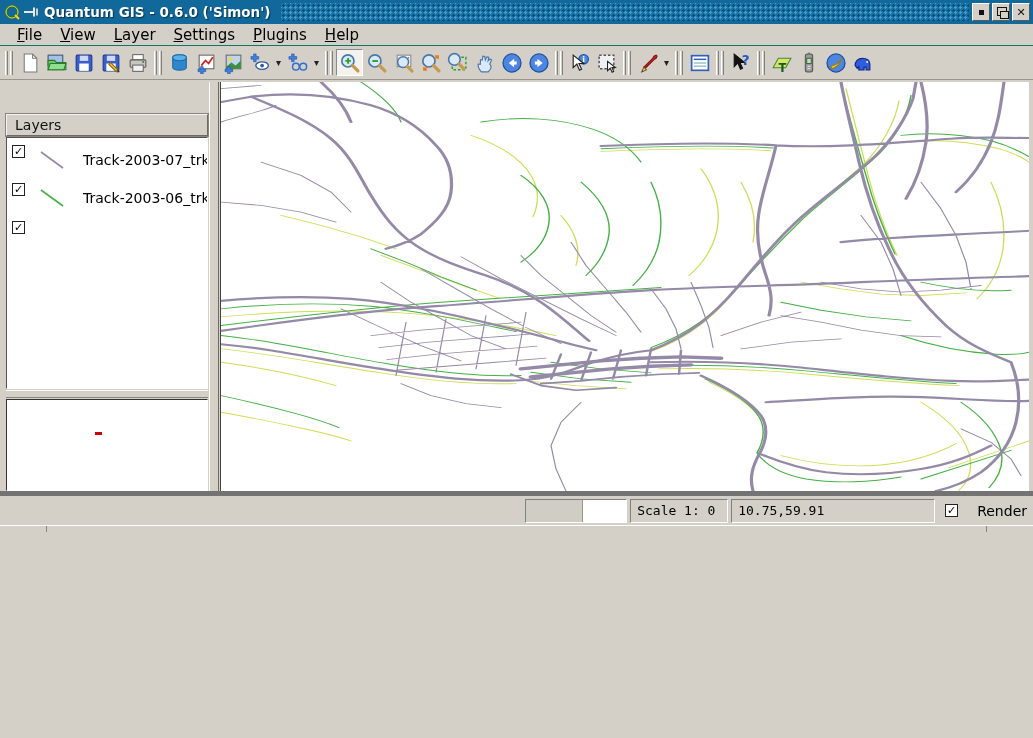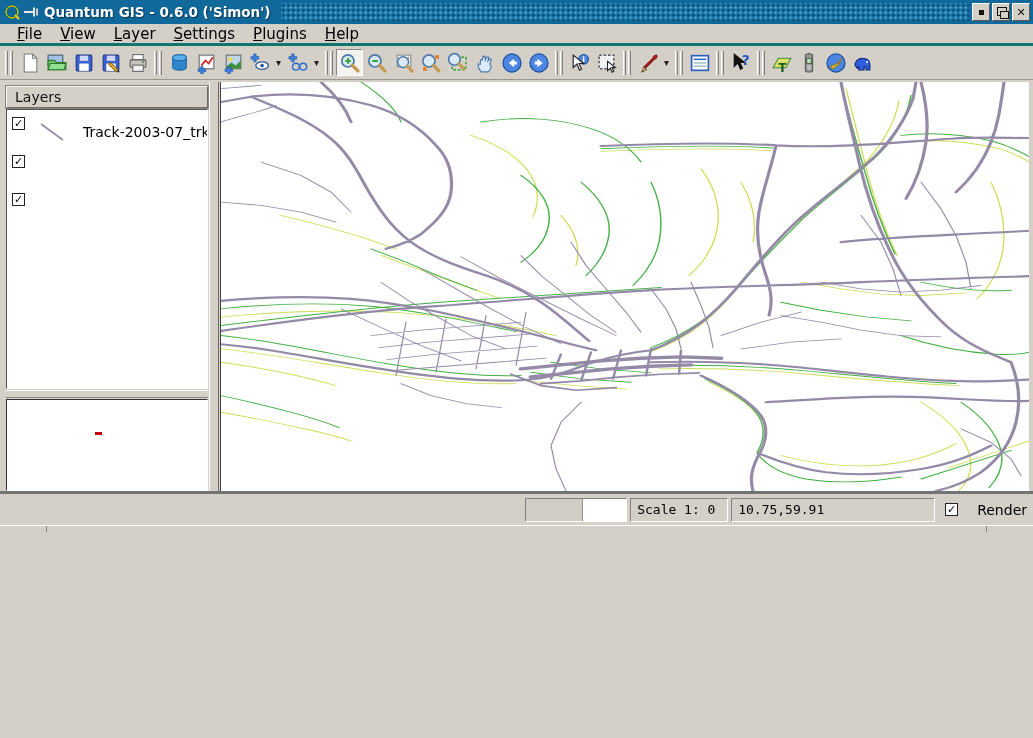--- a/index.html
+++ b/index.html
@@ -17,56 +17,56 @@
   .win-btn { width:18px; height:18px; margin:0 1px; background:#d4d0c8; border:1px solid;
      border-color:#ffffff #5a5a5a #5a5a5a #ffffff; display:flex; align-items:center; justify-content:center; position:relative; }
   .win-btn:last-child { margin-right:3px; }
   .glyph-min::after { content:""; width:5px; height:5px; background:#111; display:block; }
   .glyph-max { position:relative; }
   .glyph-max::before { content:""; position:absolute; left:4px; top:3px; width:8px; height:7px; border:1px solid #111; background:#d4d0c8; }
   .glyph-max::after { content:""; position:absolute; left:7px; top:7px; width:7px; height:6px; border:1px solid #111; background:#d4d0c8; }
   .glyph-close::after { content:"\2715"; font-size:11px; font-weight:bold; color:#111; line-height:1; }
 
   
-  .menubar { height:22px; display:flex; align-items:center; padding-left:8px; background:#d4d0c8; border-bottom:3px solid #0f766e; flex:0 0 auto; }
+  .menubar { height:22px; display:flex; align-items:center; padding-left:8px; background:#d4d0c8; border-bottom:1px solid #0f766e; flex:0 0 auto; }
   .menu-item { font-size:15px; color:#000; padding:1px 9px; cursor:default; white-space:nowrap; }
 
   
   .toolbar { height:34px; display:flex; align-items:center; padding-left:2px; background:#d4d0c8; border-bottom:1px solid #9a968e; flex:0 0 auto; }
   .grip { display:flex; gap:2px; margin:0 3px; height:24px; }
   .grip span { width:3px; height:24px; background:#d4d0c8; border-left:1px solid #ffffff; border-right:1px solid #808080; }
   .tbtn { width:27px; height:27px; display:flex; align-items:center; justify-content:center; background:transparent; border:1px solid transparent; }
   .tbtn.active { background:#f3f2ec; border-color:#8a8a8a #ffffff #ffffff #8a8a8a; }
   .dd { width:11px; height:27px; display:flex; align-items:center; justify-content:center; }
   .dd::after { content:"\25BE"; font-size:10px; color:#222; }
   .tbtn svg { display:block; }
 
   
   .main { flex:1 1 auto; display:flex; padding:2px 4px 0 6px; min-height:0; }
-  .left-col { width:202px; flex:0 0 auto; display:flex; flex-direction:column; padding-top:4px; }
+  .left-col { width:202px; flex:0 0 auto; display:flex; flex-direction:column; padding-top:4px;margin-top:28px; }
   .layers-header { height:22px; background:#d4d0c8; border:1px solid; border-color:#f5f4f0 #6f6b63 #6f6b63 #f5f4f0; outline:1px solid #8a867e;
      display:flex; align-items:center; padding-left:8px; font-size:14px; color:#111; margin-bottom:1px; }
   .layers-list { flex:1 1 auto; background:#ffffff; border:1px solid; border-color:#555 #fff #fff #555; padding:3px 1px; overflow:hidden; }
   .layer-row { display:flex; align-items:flex-start; height:38px; padding:2px 1px 0 4px; }
   .cb { width:13px; height:13px; flex:0 0 auto; margin-top:2px; background:#fff; border:1px solid #222; font-size:11px; line-height:11px; text-align:center; color:#000; }
   .cb.checked::after { content:"\2713"; font-weight:bold; }
   .sel-wrap { flex:1; display:flex; align-items:center; height:34px; margin-left:2px; border:2px solid transparent;gap:8px; }
   .layer-row.selected .sel-wrap { border-color:#14148c; }
   .sym { width:34px; height:24px; flex:0 0 auto; margin-left:6px; }
   .layer-name { font-size:14px; color:#000; margin-left:6px; white-space:nowrap; }
   .hsplit { height:8px; flex:0 0 auto; background:#d4d0c8; border-top:1px solid #fff; border-bottom:1px solid #8a867e; margin:1px 0; }
   .overview { height:92px; flex:0 0 auto; background:#ffffff; border:1px solid; border-color:#333 #fff #fff #333; position:relative; }
   .ov-marker { position:absolute; left:44%; top:36%; width:7px; height:3px; background:#cc0000; }
 
   .splitter { width:10px; flex:0 0 auto; background:#d4d0c8; border-left:1px solid #fff; border-right:1px solid #6f6b63; margin:0 1px; }
   .canvas { flex:1 1 auto; background:#ffffff; border-left:1px solid #444; position:relative; min-width:0; }
   .canvas svg { position:absolute; left:0; top:0; width:100%; height:100%; }
 
   
-  .statusbar { height:34px; flex:0 0 auto; display:flex; align-items:center; background:#d4d0c8; border-top:3px solid #737373; padding:0 6px 0 10px; font-family:"DejaVu Sans Mono","Liberation Mono",monospace; font-size:13px; }
+  .statusbar { height:34px; flex:0 0 auto; display:flex; align-items:center; background:#d4d0c8; border-top:5px solid #737373; padding:0 6px 0 10px; font-family:"DejaVu Sans Mono","Liberation Mono",monospace; font-size:13px; }
   .sb-spacer { flex:1; }
   .sb-panel { height:24px; border:1px solid; border-color:#808080 #ffffff #ffffff #808080; display:flex; align-items:center; margin-left:3px; background:#d4d0c8; }
   .sb-progress { width:102px; padding:0; }
   .sb-progress .pleft { width:56px; height:100%; background:#d0cdc5; }
   .sb-progress .pright { flex:1; height:100%; background:#ffffff; border-left:1px solid #9a968e; }
   .sb-scale { width:98px; padding:0 6px; }
   .sb-coords { width:204px; padding:0 6px; }
   .sb-render { margin-left:10px; display:flex; align-items:center; gap:19px; font-family:"DejaVu Sans","Liberation Sans",sans-serif; font-size:14px; }
   .sb-render .cb { margin-top:0; }
 
@@ -366,20 +366,26 @@
           <span class="sel-wrap">
             <svg class="sym" viewBox="0 0 34 24">
               <line x1="6" y1="4" x2="28" y2="20" stroke-width="1.6" stroke="#9489a7"></line>
             </svg>
             <span class="layer-name">Track-2003-07_trk</span>
           </span>
         </div>
 
         <div class="layer-row">
           <span class="cb checked"></span>
+          <span class="sel-wrap">
+            <svg class="sym" viewBox="0 0 34 24">
+              <line x1="6" y1="4" x2="28" y2="20" stroke-width="1.6" stroke="#45b045"></line>
+            </svg>
+            <span class="layer-name">Track-2003-06_trk</span>
+          </span>
         </div>
 
         <div class="layer-row selected">
           <span class="cb checked"></span>
         </div>
 
       </div>
       <div class="hsplit"></div>
       <div class="overview">
         <span class="ov-marker"></span>

